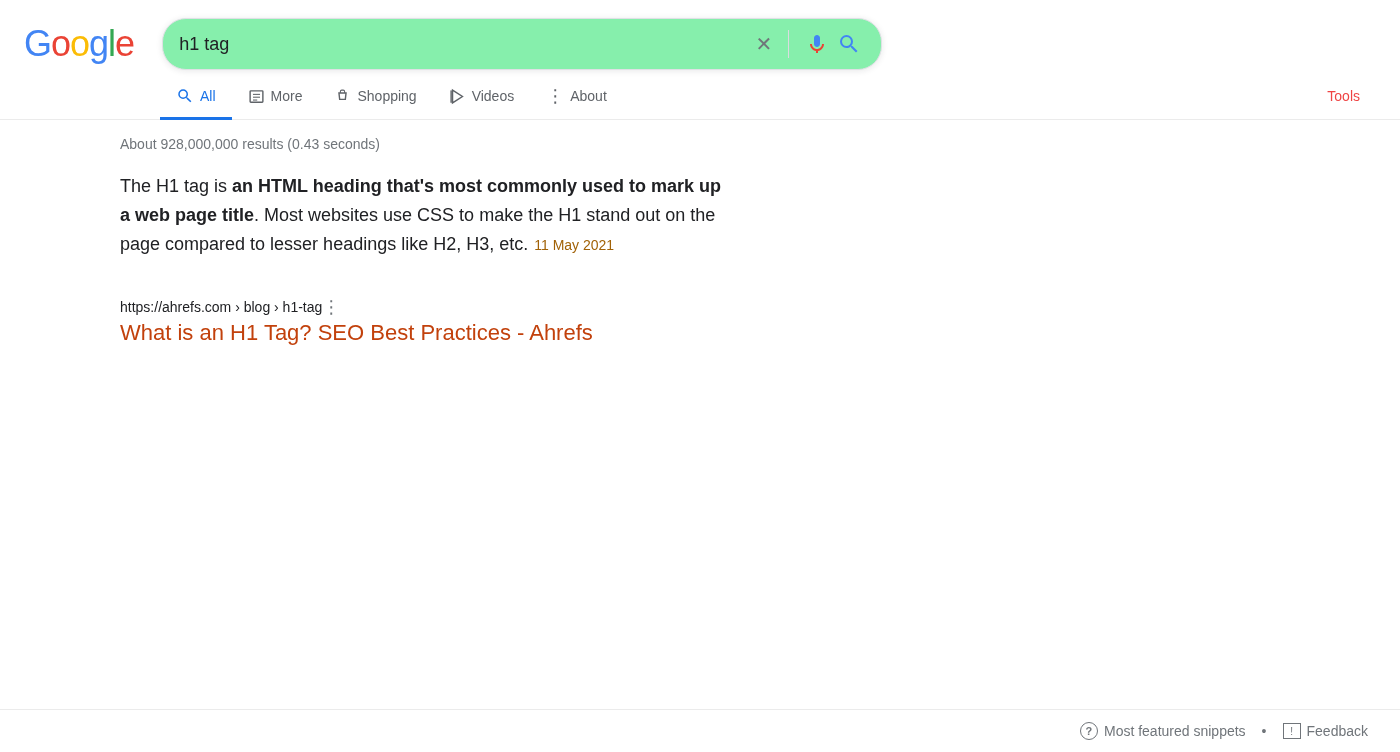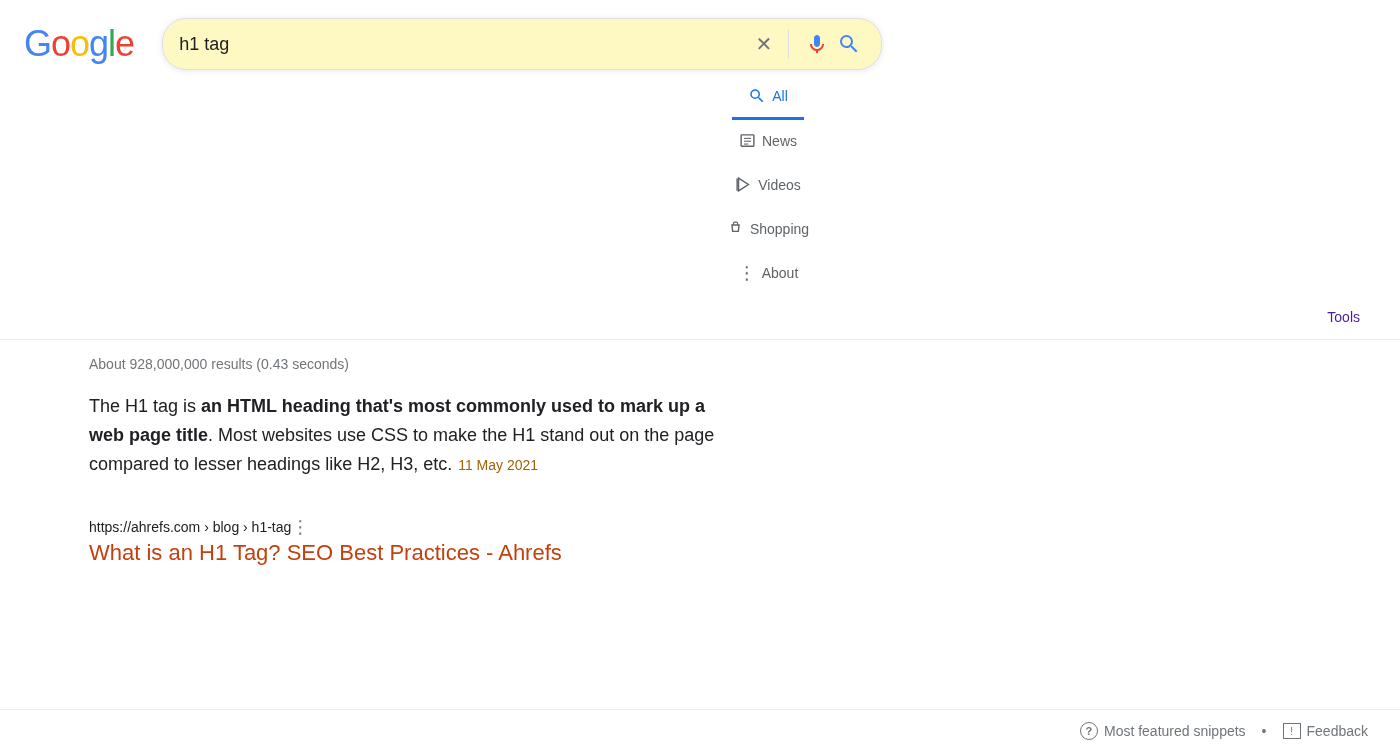--- a/index.html
+++ b/index.html
@@ -37,21 +37,21 @@
       max-width: 720px;
       position: relative;
     }
 
     .search-bar {
       display: flex;
       align-items: center;
       border: 1px solid #dfe1e5;
       border-radius: 24px;
       padding: 10px 16px;
-      background: #fef9c3;
+      background: #86efac;
       box-shadow: 0 1px 6px rgba(32,33,36,0.1);
       height: 52px;
     }
 
     .search-input {
       flex: 1;
       border: none;
       outline: none;
       font-size: 18px;
       color: #202124;
@@ -93,21 +93,20 @@
     }
 
     
     .nav-tabs {
       display: flex;
       align-items: center;
       padding: 0 24px 0 160px;
       border-bottom: 1px solid #ebebeb;
       margin-top: 4px;
       gap: 0;
-      flex-direction: column;
     }
 
     .nav-tab {
       display: flex;
       align-items: center;
       gap: 6px;
       padding: 12px 16px;
       font-size: 14px;
       color: #5f6368;
       cursor: pointer;
@@ -118,26 +117,26 @@
       bottom: -1px;
     }
 
     .nav-tab.active {
       color: #1a73e8;
       border-bottom: 3px solid #1a73e8;
     }
 
     .tools-tab {
       margin-left: auto;
-      color: #4c1d95;
+      color: #ef4444;
     }
 
     
     .results-area {
-      padding: 16px 24px 16px 89px;
+      padding: 16px 24px 16px 120px;
       max-width: 760px;
     }
 
     .results-stats {
       color: #70757a;
       font-size: 14px;
       margin-bottom: 20px;
     }
 
     
@@ -297,37 +296,37 @@
     </svg>
     <span>All</span>
   </a>
   <a class="nav-tab" href="#">
     <svg width="17" height="17" viewBox="0 0 24 24">
       <rect x="3" y="4" width="18" height="16" rx="1" fill="none" stroke="#5f6368" stroke-width="2"></rect>
       <line x1="7" y1="9" x2="17" y2="9" stroke="#5f6368" stroke-width="1.5"></line>
       <line x1="7" y1="13" x2="17" y2="13" stroke="#5f6368" stroke-width="1.5"></line>
       <line x1="7" y1="17" x2="13" y2="17" stroke="#5f6368" stroke-width="1.5"></line>
     </svg>
-    <span>News</span>
+    <span>More</span>
+  </a>
+  <a class="nav-tab" href="#">
+    <svg width="17" height="17" viewBox="0 0 24 24">
+      <path d="M7 7h10l-1 9H8L7 7z" fill="none" stroke="#5f6368" stroke-width="2"></path>
+      <path d="M9 7V5c0-1.1.9-2 2-2h2c1.1 0 2 .9 2 2v2" fill="none" stroke="#5f6368" stroke-width="1.5"></path>
+    </svg>
+    <span>Shopping</span>
   </a>
   <a class="nav-tab" href="#">
     <svg width="17" height="17" viewBox="0 0 24 24">
       <polygon points="5,3 19,12 5,21" fill="none" stroke="#5f6368" stroke-width="2"></polygon>
       <rect x="2" y="3" width="2" height="18" rx="1" fill="#5f6368"></rect>
     </svg>
     <span>Videos</span>
   </a>
   <a class="nav-tab" href="#">
-    <svg width="17" height="17" viewBox="0 0 24 24">
-      <path d="M7 7h10l-1 9H8L7 7z" fill="none" stroke="#5f6368" stroke-width="2"></path>
-      <path d="M9 7V5c0-1.1.9-2 2-2h2c1.1 0 2 .9 2 2v2" fill="none" stroke="#5f6368" stroke-width="1.5"></path>
-    </svg>
-    <span>Shopping</span>
-  </a>
-  <a class="nav-tab" href="#">
     <span style="font-size:18px;color:#5f6368;line-height:1">⋮</span>
     <span>About</span>
   </a>
   <a class="nav-tab tools-tab" href="#">
     <span>Tools</span>
   </a>
 </nav>
 
 <div class="results-area">
   <div class="results-stats">About 928,000,000 results (0.43 seconds)</div>

